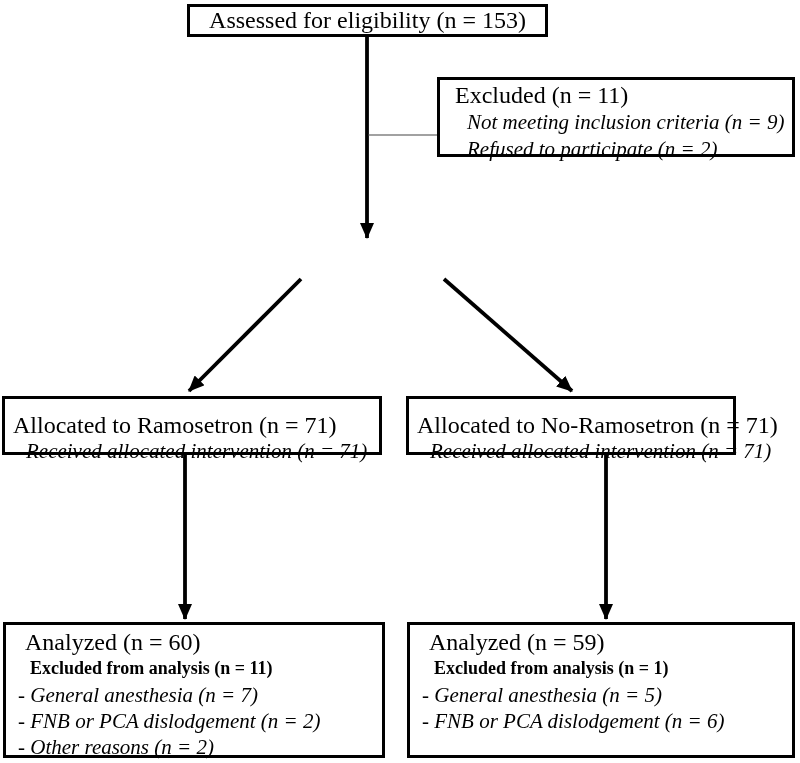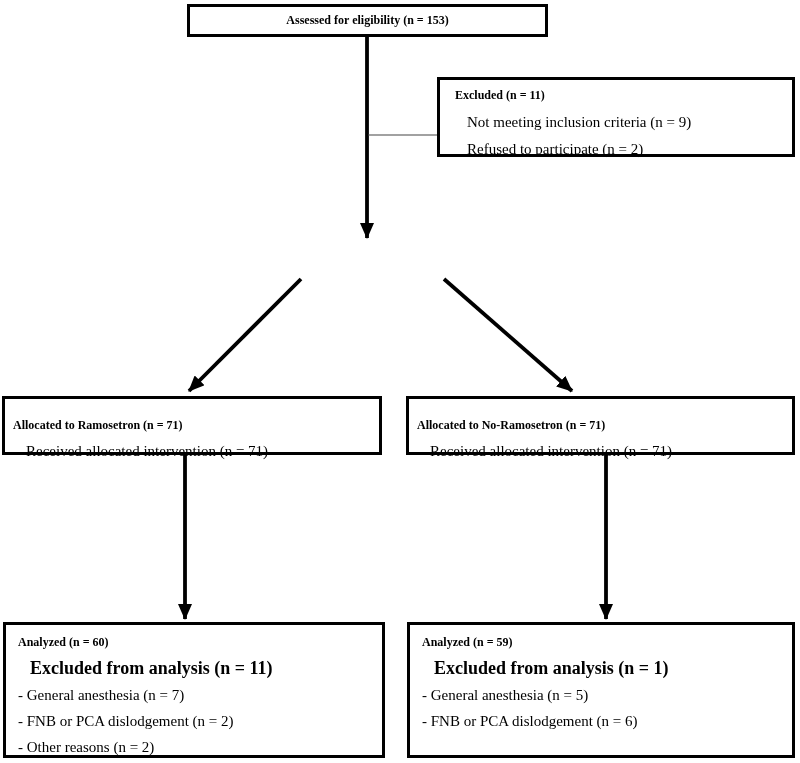--- a/index.html
+++ b/index.html
@@ -26,56 +26,57 @@
     pointer-events: none;
   }
   .box {
     position: absolute;
     box-sizing: border-box;
     border: 3px solid #000000;
     background: #ffffff;
     z-index: 2;
   }
   .box-title {
-    font-weight: bold;
-    font-size: 12px;
+    font-weight: normal;
+    font-size: 24px;
     line-height: 27px;
     white-space: nowrap;
   }
   .box-line {
     font-weight: normal;
-    font-size: 15px;
+    font-size: 21px;
     line-height: 27px;
     white-space: nowrap;
+    font-style: italic;
   }
   
   .box.assessed { left: 187px; top: 4px; width: 361px; height: 33px; text-align: center; }
   .box.assessed .box-title { line-height: 27px; }
 
   
   .box.excluded { left: 437px; top: 77px; width: 358px; height: 80px; padding-top: 2px; }
   .box.excluded .box-title { padding-left: 15px; }
   .box.excluded .box-line { padding-left: 27px; }
 
   
   .box.randomized { left: 95px; top: 240px; width: 545px; height: 38px; text-align: center; }
   .box.randomized .box-title { line-height: 32px; }
 
   
   .box.alloc { top: 396px; height: 59px; padding-top: 13px; }
   .box.alloc-left { left: 2px; width: 380px; }
-  .box.alloc-right { left: 406px; width: 389px; }
+  .box.alloc-right { left: 406px; width: 330px; }
   .box.alloc .box-title { padding-left: 8px; line-height: 27px; }
   .box.alloc .box-line { padding-left: 21px; line-height: 24px; }
 
   
   .box.analyzed { top: 622px; height: 136px; padding-top: 4px; }
   .box.analyzed-left { left: 3px; width: 382px; }
   .box.analyzed-right { left: 407px; width: 388px; }
-  .box.analyzed .box-title { padding-left: 12px; line-height: 26px; }
+  .box.analyzed .box-title { padding-left: 19px; line-height: 26px; }
   .box.analyzed .box-subtitle { font-weight: bold; font-size: 18px; line-height: 27px; padding-left: 24px; white-space: nowrap; }
   .box.analyzed .box-line { padding-left: 12px; line-height: 26px; }
 </style>
 </head>
 <body>
 
 <div class="canvas">
 
   <svg class="arrow-layer" width="800" height="763" viewBox="0 0 800 763" xmlns="http://www.w3.org/2000/svg">
     <defs>

